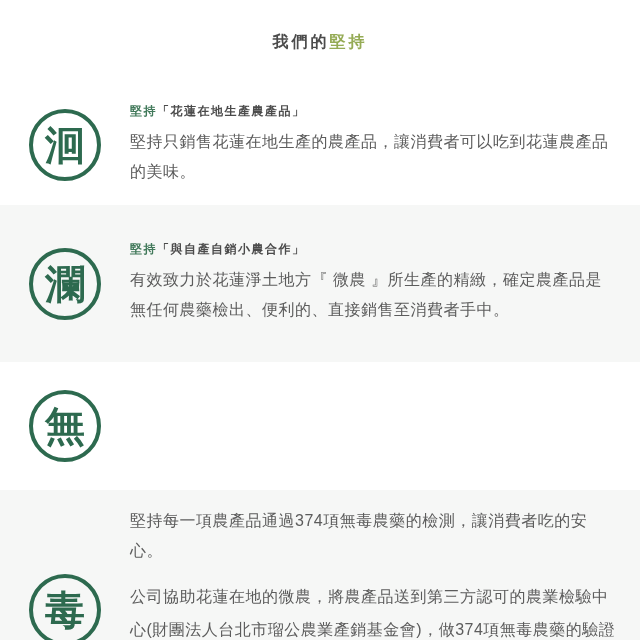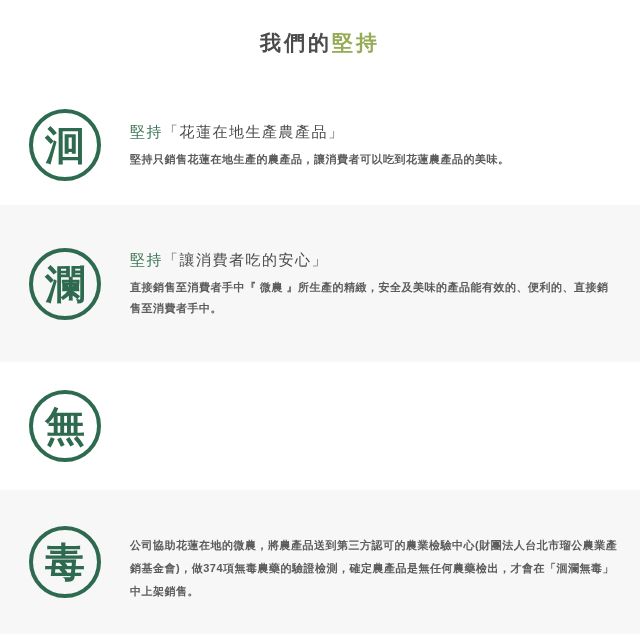--- a/index.html
+++ b/index.html
@@ -14,21 +14,21 @@
   html,body{margin:0;padding:0;}
   body{
     width:640px;height:640px;overflow:hidden;background:#ffffff;
     font-family:"Liberation Sans","DejaVu Sans",sans-serif;
   }
   .title-wrap{
     height:85px;display:flex;align-items:center;justify-content:center;
   }
   .page-title{
     margin:0;font-family:"DejaVu Serif","Liberation Serif",serif;
-    font-size:21px;font-weight:bold;letter-spacing:3px;color:var(--text-dark);
+    font-size:16px;font-weight:bold;letter-spacing:3px;color:var(--text-dark);
   }
   .page-title .highlight{color:var(--title-green);}
   .section{
     display:flex;align-items:center;padding-right:18px;
   }
   .section.alt{background:var(--band-bg);}
   .s1{min-height:120px;}
   .s2{min-height:157px;}
   .s3{min-height:128px;}
   .s4{min-height:144px;}
@@ -38,26 +38,26 @@
   .badge-circle{
     width:72px;height:72px;border:4px solid var(--badge-green);border-radius:50%;
     display:flex;align-items:center;justify-content:center;background:transparent;
   }
   .badge-char{
     font-family:"DejaVu Serif","Liberation Serif",serif;
     font-size:40px;font-weight:bold;color:var(--badge-green);line-height:1;
   }
   .content{flex:1;padding:16px 4px 16px 0;}
   .item-heading{
-    margin:0 0 7px 0;font-size:15px;font-weight:400;letter-spacing:1.5px;line-height:1.4;
+    margin:0 0 7px 0;font-size:12px;font-weight:700;letter-spacing:1.5px;line-height:1.4;
   }
   .item-heading .keyword{color:var(--heading-green);}
   .item-heading .quote{color:var(--text-dark);}
   .content p{
-    margin:0;font-size:11px;color:var(--text-body);line-height:1.9;letter-spacing:0.5px;font-weight:bold;
+    margin:0;font-size:16px;color:var(--text-body);line-height:1.9;letter-spacing:0.5px;
   }
   .content p.secondary{margin-top:13px;line-height:2.1;}
   .content p:empty{display:none;}
 </style>
 </head>
 <body>
 
 <div class="title-wrap">
   <h2 class="page-title"><span>我們的</span><span class="highlight">堅持</span></h2>
 </div>
@@ -74,37 +74,38 @@
   </div>
 </div>
 
 <div class="section s2 alt">
   <div class="badge-col">
     <div class="badge-circle">
       <span class="badge-char">瀾</span>
     </div>
   </div>
   <div class="content">
-    <h3 class="item-heading"><span class="keyword">堅持</span><span class="quote">「讓消費者吃的安心」</span></h3>
-    <p>直接銷售至消費者手中『 微農 』所生產的精緻，安全及美味的產品能有效的、便利的、直接銷售至消費者手中。</p>
+    <h3 class="item-heading"><span class="keyword">堅持</span><span class="quote">「與自產自銷小農合作」</span></h3>
+    <p>有效致力於花蓮淨土地方『 微農 』所生產的精緻，確定農產品是無任何農藥檢出、便利的、直接銷售至消費者手中。</p>
   </div>
 </div>
 
 <div class="section s3">
   <div class="badge-col">
     <div class="badge-circle">
       <span class="badge-char">無</span>
     </div>
   </div>
   <div class="content">
   </div>
 </div>
 
 <div class="section s4 alt">
   <div class="badge-col">
     <div class="badge-circle">
       <span class="badge-char">毒</span>
     </div>
   </div>
   <div class="content">
+    <p>堅持每一項農產品通過374項無毒農藥的檢測，讓消費者吃的安心。</p>
     <p class="secondary">公司協助花蓮在地的微農，將農產品送到第三方認可的農業檢驗中心(財團法人台北市瑠公農業產銷基金會)，做374項無毒農藥的驗證檢測，確定農產品是無任何農藥檢出，才會在「洄瀾無毒」中上架銷售。</p>
   </div>
 </div>
 
 </body></html>

